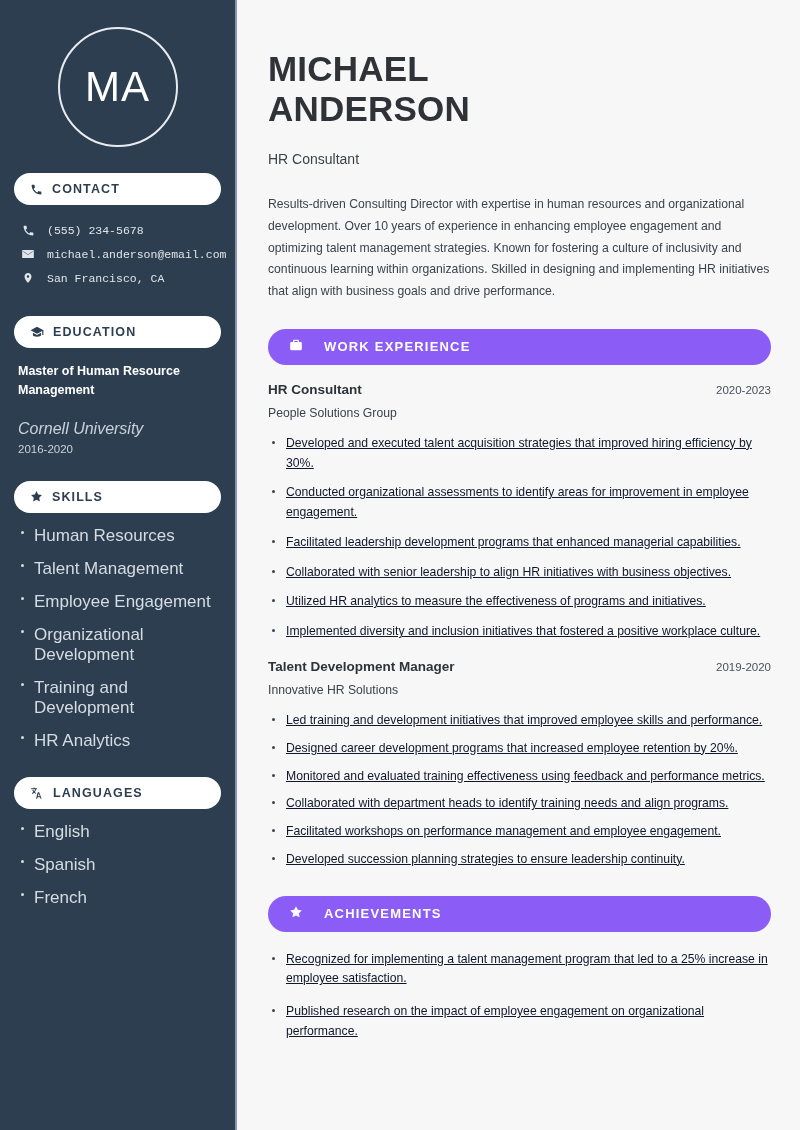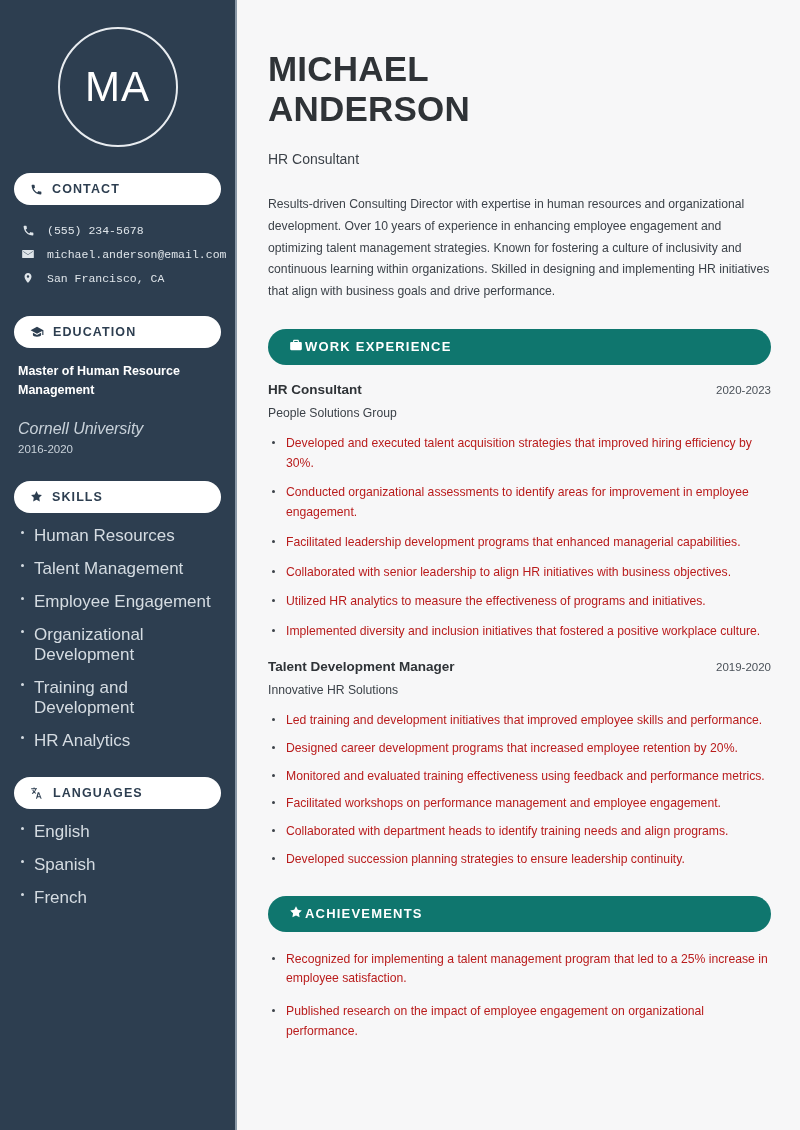--- a/index.html
+++ b/index.html
@@ -139,27 +139,27 @@
     margin-top: 14px;
   }
   .summary {
     color: #3c4249;
     font-size: 12.2px;
     line-height: 1.78;
     margin-top: 27px;
   }
 
   .bar {
-    background: #0f766e;
+    background: #8b5cf6;
     border-radius: 21px;
     height: 36px;
     display: flex;
     align-items: center;
     padding-left: 21px;
-    gap: 2px;
+    gap: 21px;
     margin-top: 26px;
   }
   .bar .bar-label {
     color: #ffffff;
     font-size: 13px;
     font-weight: bold;
     letter-spacing: 1.2px;
   }
 
   .job { margin-top: 17px; }
@@ -185,23 +185,24 @@
 
   .bullets {
     list-style: none;
     margin: 14px 0 0 0;
     padding: 0;
   }
   .bullets li {
     position: relative;
     padding-left: 18px;
     margin-bottom: 10px;
-    color: #b91c1c;
+    color: #0f172a;
     font-size: 12.2px;
     line-height: 1.62;
+    text-decoration: underline;
   }
   .bullets li::before {
     content: "";
     position: absolute;
     left: 4px;
     top: 7px;
     width: 3px;
     height: 3px;
     border-radius: 50%;
     background: #3c4249;
@@ -347,22 +348,22 @@
     <div class="job">
       <div class="job-head">
         <span class="job-title">Talent Development Manager</span>
         <span class="job-dates">2019-2020</span>
       </div>
       <div class="job-company">Innovative HR Solutions</div>
       <ul class="bullets tight">
         <li>Led training and development initiatives that improved employee skills and performance.</li>
         <li>Designed career development programs that increased employee retention by 20%.</li>
         <li>Monitored and evaluated training effectiveness using feedback and performance metrics.</li>
+        <li>Collaborated with department heads to identify training needs and align programs.</li>
         <li>Facilitated workshops on performance management and employee engagement.</li>
-        <li>Collaborated with department heads to identify training needs and align programs.</li>
         <li>Developed succession planning strategies to ensure leadership continuity.</li>
       </ul>
     </div>
 
     <div class="bar">
       <span class="ico">
         <svg width="14" height="14" viewBox="0 0 24 24" fill="#ffffff">
             <path d="M12 2l3.1 6.3 6.9 1-5 4.9 1.2 6.9L12 17.8 5.8 21.1 7 14.2l-5-4.9 6.9-1L12 2z"></path>
           </svg>
       </span>

